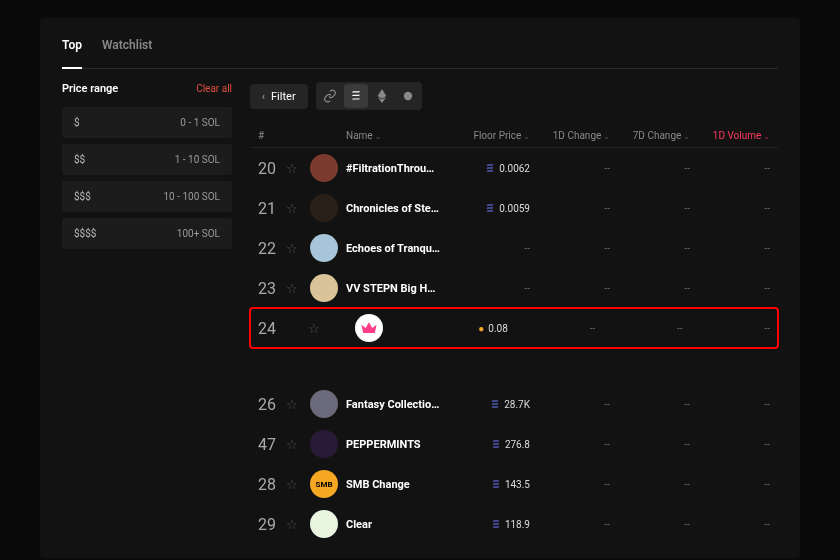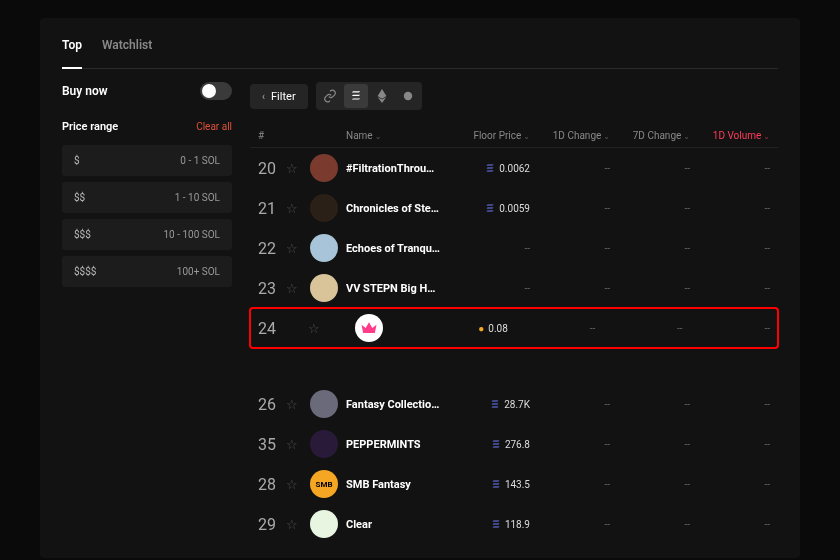--- a/index.html
+++ b/index.html
@@ -75,24 +75,20 @@
 <div class="inner">
 
   <div class="tabs">
     <div class="tab active">Top</div>
     <div class="tab">Watchlist</div>
   </div>
 
   <div class="row">
 
     <div class="sidebar">
-      <div class="buynow">
-        <span class="buynow-label">Buy now</span>
-        <div class="toggle"></div>
-      </div>
       <div class="pricerange">
         <span class="pricerange-label">Price range</span>
         <span class="clearall">Clear all</span>
       </div>
       <div id="ranges">
           <div class="range-item">
             <span class="sym">$</span>
             <span class="val">0 - 1 SOL</span>
           </div>
           <div class="range-item">
@@ -246,21 +242,21 @@
               <svg class="solicon" viewBox="0 0 20 20">
                 <path d="M3 5h12l2-2H5zM3 11h12l2-2H5zM3 17h12l2-2H5z" fill="#6f7cff"></path>
               </svg>
               <span>28.7K</span>
             </div>
     <div class="col-1dc dash">--</div>
     <div class="col-7dc dash">--</div>
     <div class="col-1dv dash">--</div>
           </div>
           <div class="trow">
-    <div class="col-rank rank">35</div>
+    <div class="col-rank rank">47</div>
     <div class="col-star star">☆</div>
     <div class="col-thumb">
               <div class="thumb" style="background:#2a1a3a"></div>
             </div>
     <div class="col-name name">PEPPERMINTS</div>
     <div class="col-floor floor">
               <svg class="solicon" viewBox="0 0 20 20">
                 <path d="M3 5h12l2-2H5zM3 11h12l2-2H5zM3 17h12l2-2H5z" fill="#6f7cff"></path>
               </svg>
               <span>276.8</span>
@@ -270,21 +266,21 @@
     <div class="col-1dv dash">--</div>
           </div>
           <div class="trow">
     <div class="col-rank rank">28</div>
     <div class="col-star star">☆</div>
     <div class="col-thumb">
               <div class="thumb" style="background:#f5a623">
                 <span style="font-size:8px;font-weight:700;color:#000">SMB</span>
               </div>
             </div>
-    <div class="col-name name">SMB Fantasy</div>
+    <div class="col-name name">SMB Change</div>
     <div class="col-floor floor">
               <svg class="solicon" viewBox="0 0 20 20">
                 <path d="M3 5h12l2-2H5zM3 11h12l2-2H5zM3 17h12l2-2H5z" fill="#6f7cff"></path>
               </svg>
               <span>143.5</span>
             </div>
     <div class="col-1dc dash">--</div>
     <div class="col-7dc dash">--</div>
     <div class="col-1dv dash">--</div>
           </div>

